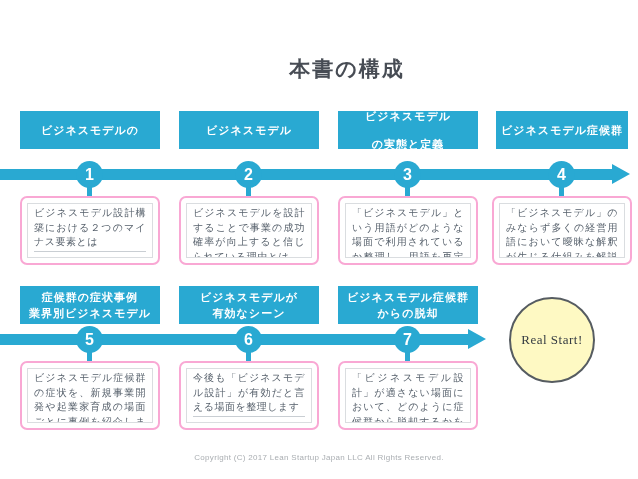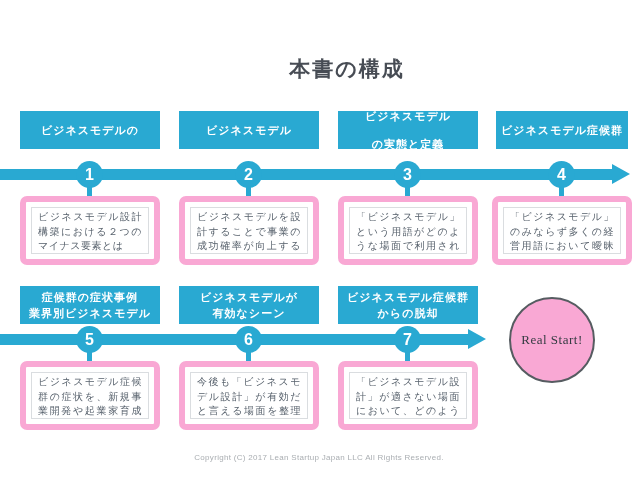--- a/index.html
+++ b/index.html
@@ -34,21 +34,21 @@
     position:absolute;width:27px;height:27px;border-radius:50%;background:#29a9d2;
     color:#ffffff;display:flex;align-items:center;justify-content:center;
     font-size:16px;font-weight:bold;z-index:2;
   }
   .row1 .numcirc{top:161px;} .row2 .numcirc{top:326px;}
   
   .conn{position:absolute;width:5px;height:17px;background:#29a9d2;}
   .row1 .conn{top:180px;} .row2 .conn{top:345px;}
   
   .card{
-    position:absolute;height:69px;background:#ffffff;border:6px solid #f9a8d4;
+    position:absolute;height:69px;background:#ffffff;border:2px solid #f9a8d4;
     border-radius:7px;box-sizing:border-box;
   }
   .row1 .card{top:196px;} .row2 .card{top:361px;}
   .card .inner{
     position:absolute;left:5px;right:5px;top:5px;bottom:5px;
     border:1px solid #dadde0;padding:2px 6px 0 6px;overflow:hidden;
   }
   .card .inner p{
     margin:0;font-family:"Liberation Serif","DejaVu Serif",serif;
     font-size:10px;line-height:14.5px;letter-spacing:0.5px;color:#57616c;
@@ -58,21 +58,21 @@
   .hdr.c1,.card.c1{left:20px;width:140px;}
   .hdr.c2,.card.c2{left:179px;width:140px;}
   .hdr.c3,.card.c3{left:338px;width:140px;}
   .hdr.c4{left:496px;width:132px;}
   .card.c4{left:492px;width:140px;}
   .numcirc.p1{left:76px;} .numcirc.p2{left:235px;} .numcirc.p3{left:394px;} .numcirc.p4{left:548px;}
   .conn.q1{left:87px;} .conn.q2{left:246px;} .conn.q3{left:405px;} .conn.q4{left:559px;}
   
   .realstart{
     position:absolute;left:509px;top:297px;width:86px;height:86px;border-radius:50%;
-    border:2px solid #565c61;background:#f9a8d4;box-sizing:border-box;
+    border:2px solid #565c61;background:#fef9c3;box-sizing:border-box;
     display:flex;align-items:center;justify-content:center;
     font-family:"Liberation Serif","DejaVu Serif",serif;font-size:13px;
     color:#343b42;letter-spacing:0.5px;
   }
   .footer{
     position:absolute;top:453px;left:0;width:100%;text-align:center;
     font-size:8px;color:#aaaeb2;letter-spacing:0.3px;
   }
 </style>
 </head>

